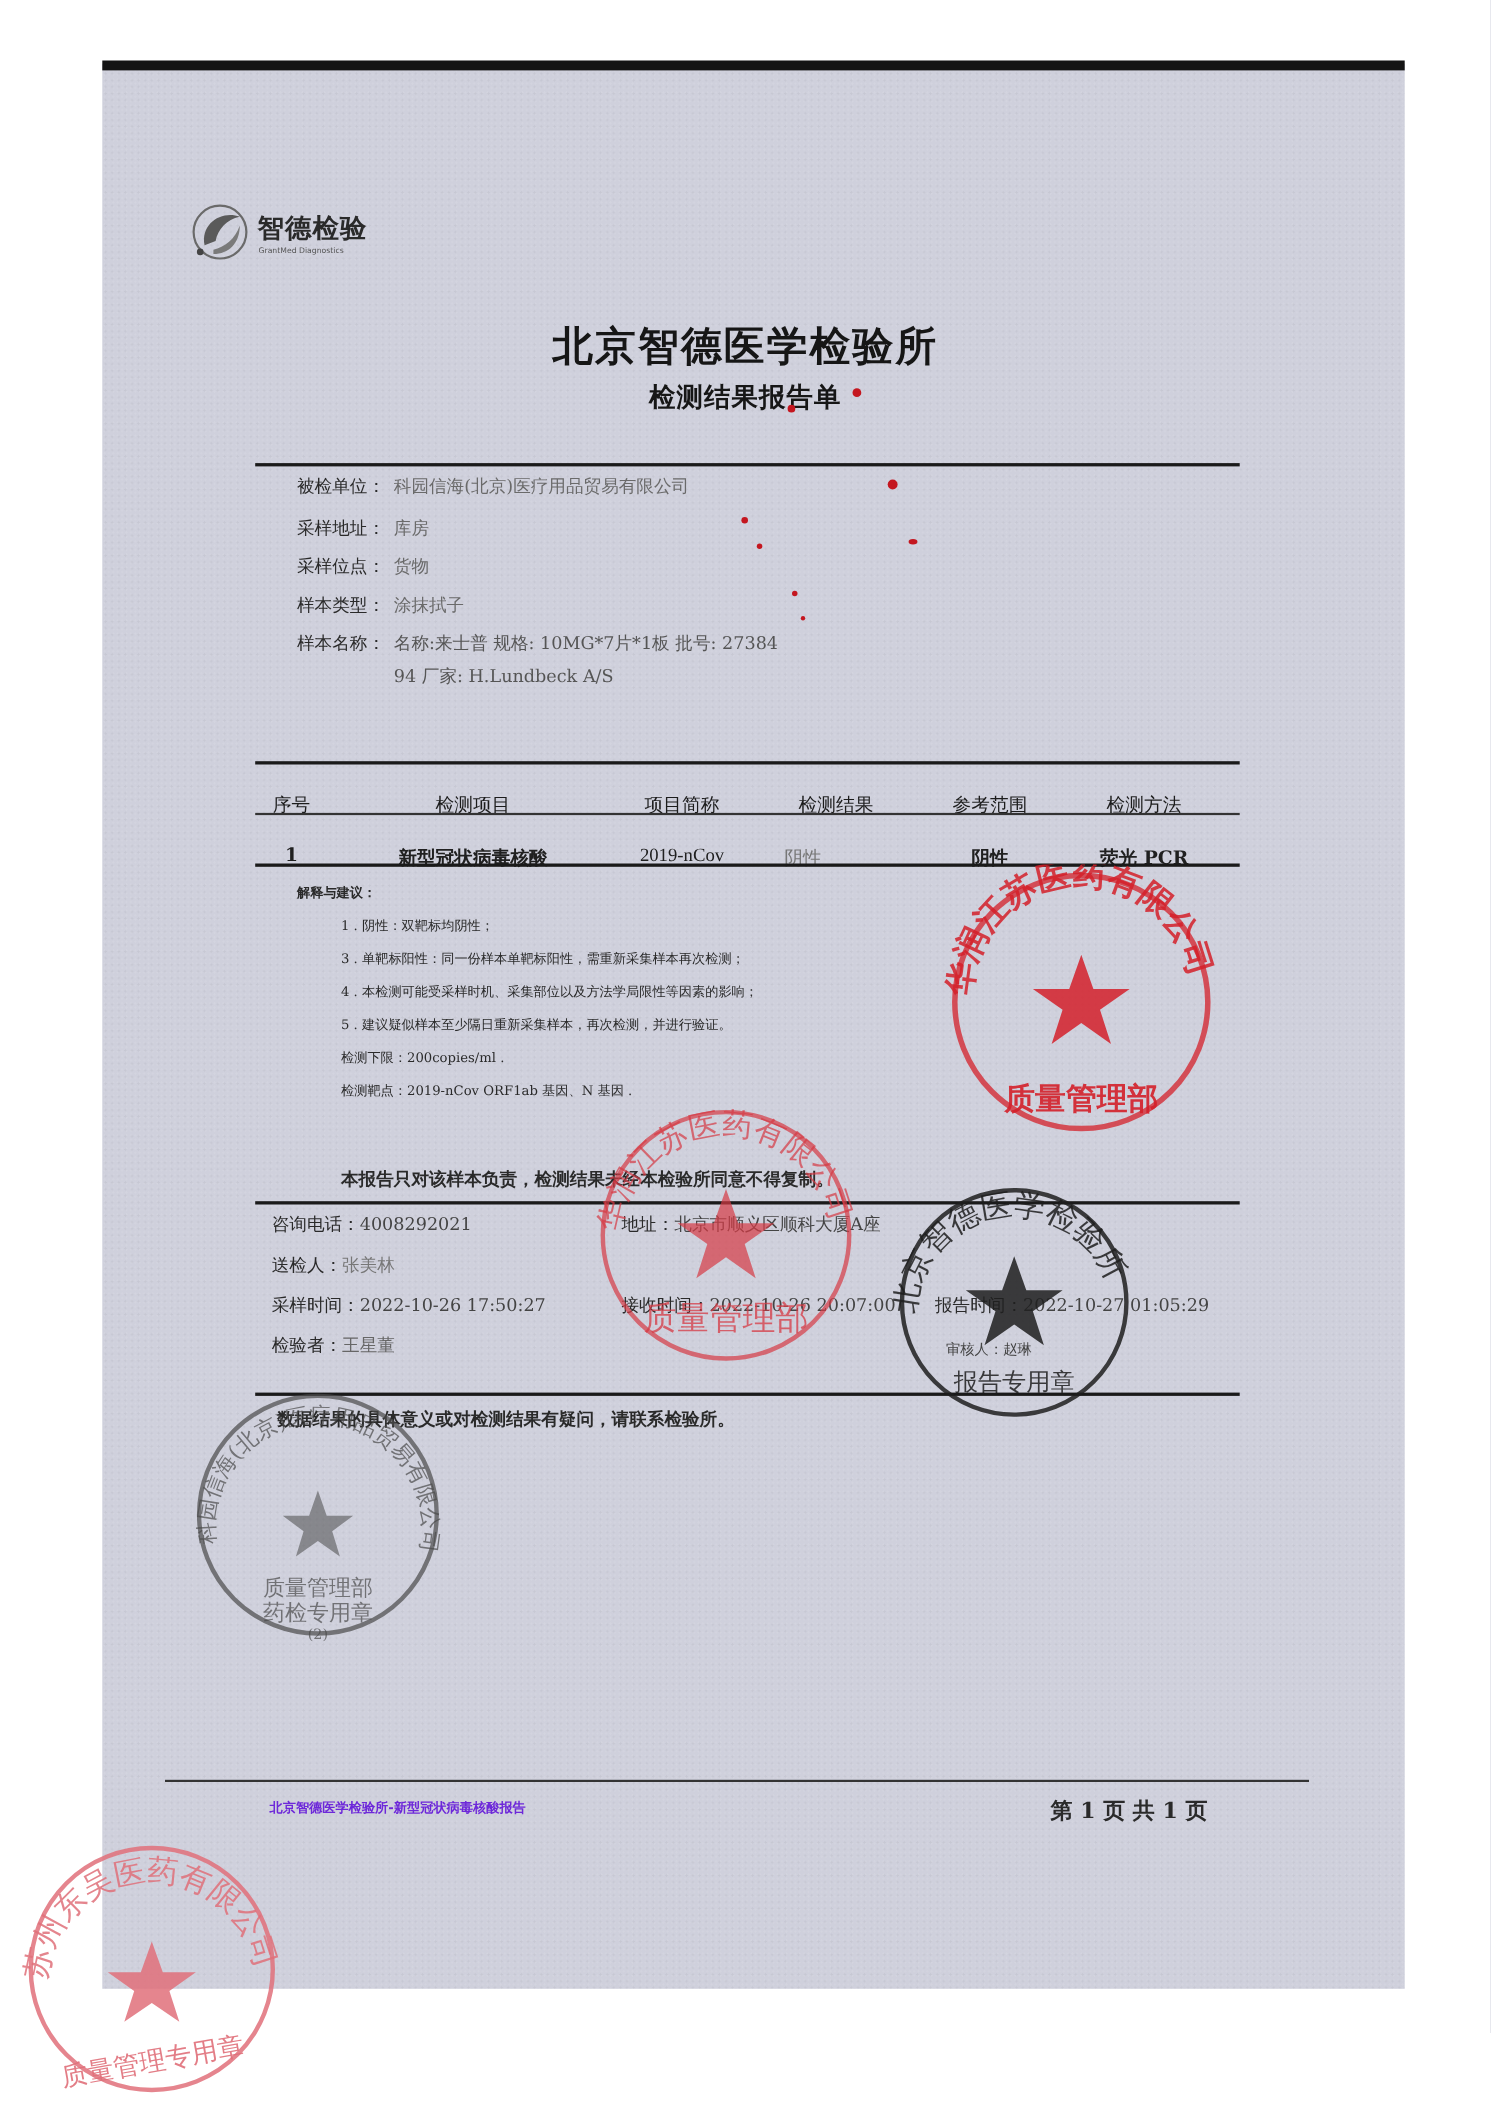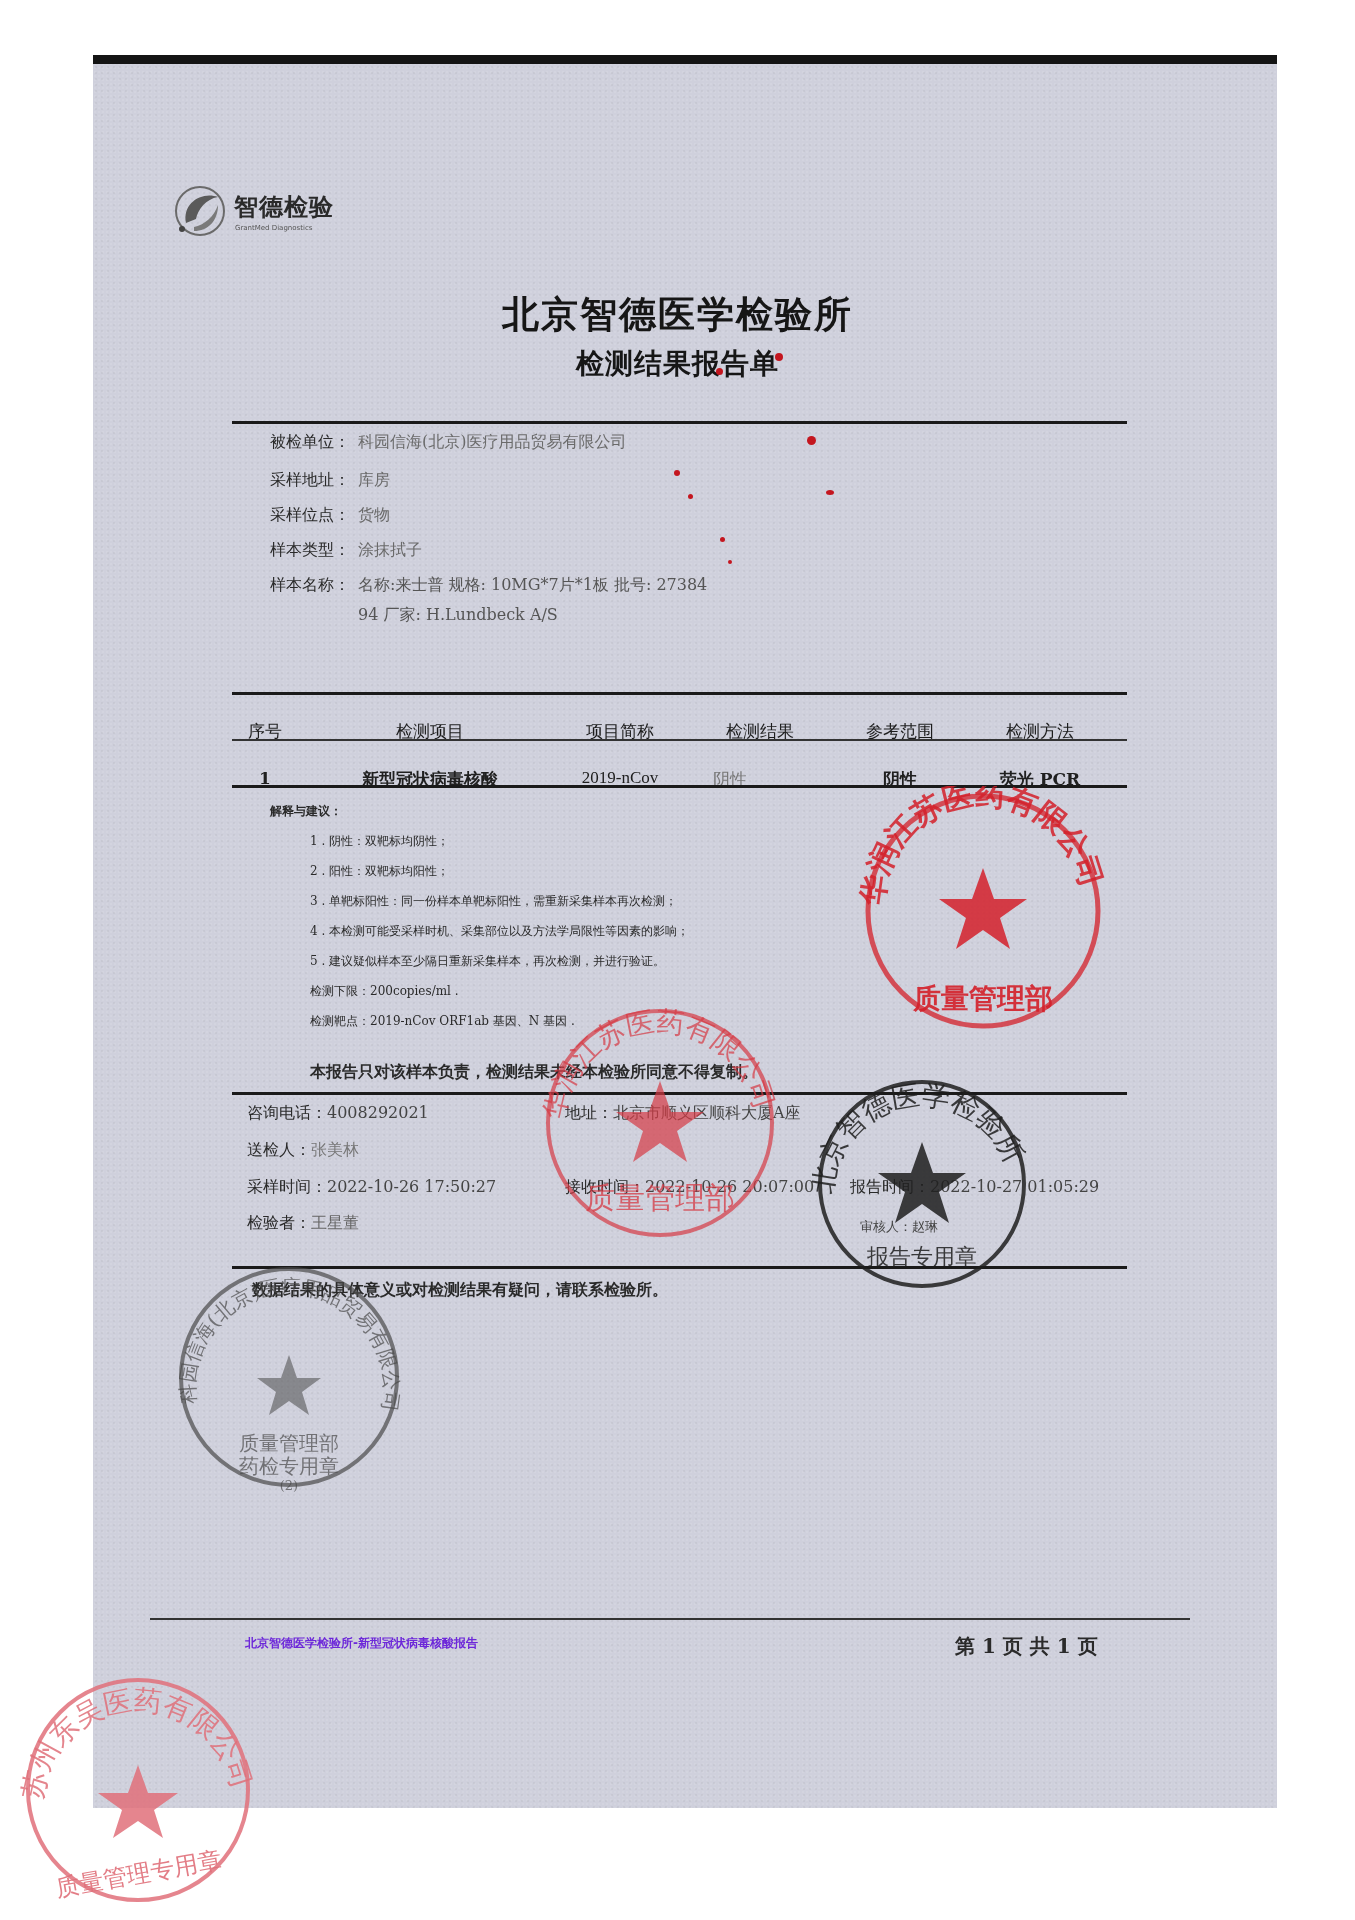--- a/index.html
+++ b/index.html
@@ -17,21 +17,21 @@
       radial-gradient(rgba(0,0,0,0.04) 1px, transparent 1px);
     background-size: 4px 4px, 6px 6px;
   }
   .top-bar { position: absolute; left: 93px; top: 55px; width: 1184px; height: 9px; background: #141414; }
   .abs { position: absolute; }
   .logo { left: 172px; top: 183px; width: 170px; height: 60px; }
   .logo-mark { position: absolute; left: 0; top: 0; width: 56px; height: 56px; }
   .logo-text { position: absolute; left: 62px; top: 8px; font-family: "DejaVu Sans", sans-serif; font-weight: bold; font-size: 24px; color: #2a2a2a; letter-spacing: 1px; }
   .logo-sub { position: absolute; left: 63px; top: 41px; font-family: "DejaVu Sans", sans-serif; font-size: 7px; color: #555; }
   .title { left: 0; width: 1355px; top: 290px; text-align: center; font-family: "DejaVu Sans", sans-serif; font-size: 37px; font-weight: bold; color: #161616; letter-spacing: 2px; }
-  .subtitle { left: 0; width: 1355px; top: 345px; text-align: center; font-family: "DejaVu Sans", sans-serif; font-size: 28px; font-weight: bold; color: #161616; letter-spacing: 1px; }
+  .subtitle { left: 0; width: 1355px; top: 345px; text-align: center; font-family: "DejaVu Sans", sans-serif; font-size: 24px; font-weight: bold; color: #161616; letter-spacing: 1px; }
   .rule { position: absolute; background: #1a1a1a; }
   .info-row { position: absolute; left: 270px; font-size: 16px; color: #3a3a3a; }
   .info-row .lbl { display: inline-block; width: 88px; color: #2a2a2a; }
   .info-row .val { color: #6a6a6a; }
   .table-hdr, .table-row { position: absolute; left: 230px; width: 900px; height: 30px; font-size: 17px; margin-top: 16px; }
   .table-hdr span, .table-row span { position: absolute; text-align: center; }
   .table-row { font-weight: bold; color: #202020; }
   .notes { position: absolute; left: 270px; top: 796px; font-size: 12px; line-height: 30px; color: #2a2a2a; }
   .notes .item { padding-left: 40px; }
   .notes .bold { font-weight: bold; }
@@ -109,21 +109,20 @@
   <span style="left:330px;width:120px;font-weight:normal;font-family:'Liberation Serif',serif">2019-nCov</span>
   <span style="left:440px;width:120px;font-weight:normal;color:#777">阴性</span>
   <span style="left:610px;width:120px">阴性</span>
   <span style="left:740px;width:140px">荧光 PCR</span>
 </div>
 <div class="rule" style="left:232px;top:785px;width:895px;height:3px"></div>
 
 <div class="notes">
   <div class="bold">解释与建议：</div>
   <div class="item">1 . 阴性：双靶标均阴性；</div>
-  <div class="item">2 . 阳性：双靶标均阳性；</div>
   <div class="item">3 . 单靶标阳性：同一份样本单靶标阳性，需重新采集样本再次检测；</div>
   <div class="item">4 . 本检测可能受采样时机、采集部位以及方法学局限性等因素的影响；</div>
   <div class="item">5 . 建议疑似样本至少隔日重新采集样本，再次检测，并进行验证。</div>
   <div class="item" style="padding-left:40px">检测下限：200copies/ml .</div>
   <div class="item" style="padding-left:40px">检测靶点：2019-nCov ORF1ab 基因、N 基因 .</div>
 </div>
 
 <div class="disclaimer">本报告只对该样本负责，检测结果未经本检验所同意不得复制。</div>
 <div class="rule" style="left:232px;top:1092px;width:895px;height:3px"></div>
 

